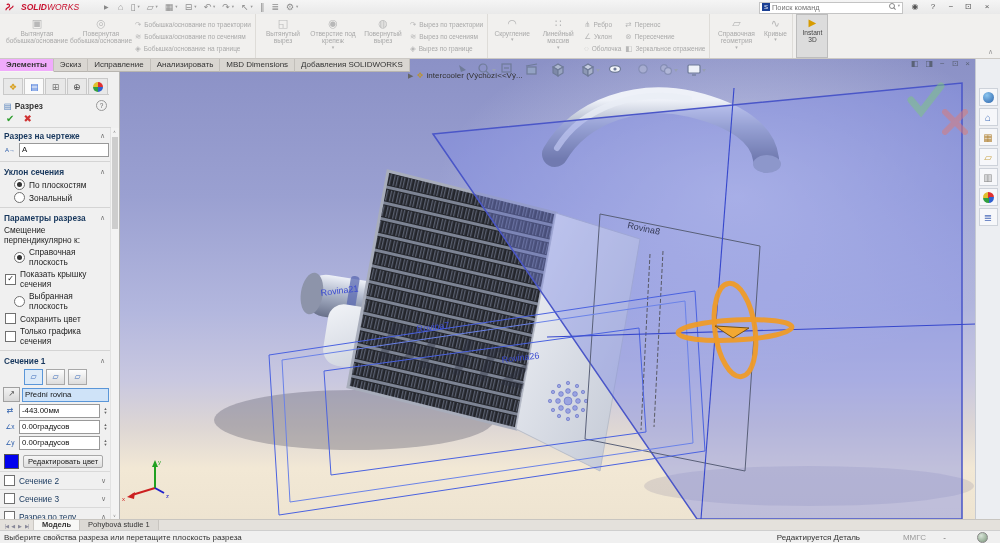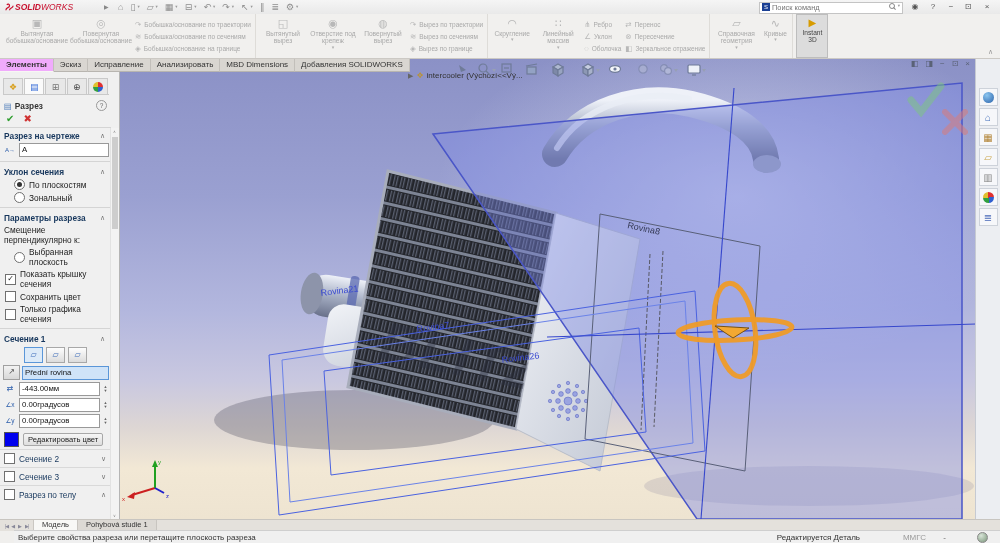--- a/index.html
+++ b/index.html
@@ -1,21 +1,21 @@
 <!DOCTYPE html>
 <html><head>
 <meta charset="utf-8">
 <style>
   html,body{margin:0;padding:0;background:#9a9a9a}
   #app{position:relative;width:1000px;height:543px;overflow:hidden;background:#f0efed;
        font-family:"Liberation Sans","DejaVu Sans",sans-serif;cursor:default}
   
   .titlebar{position:absolute;top:0;left:0;right:0;height:14px;background:linear-gradient(#f5f5f5,#e9e9e9);
             border-bottom:1px solid #dcdcdc;font-size:8px;color:#666;z-index:9}
-  .logo{position:absolute;left:5px;top:2px;color:#c8102e;font-size:8.5px;font-style:italic;display:flex;gap:1px;align-items:center}
+  .logo{position:absolute;left:5px;top:2px;color:#c8102e;font-size:8.5px;font-style:italic;display:flex;gap:7px;align-items:center}
   .logo b{font-weight:bold}
   .logo-flyout{position:absolute;left:104px;top:3px;color:#888;font-size:6px}
   .qat{position:absolute;left:118px;top:2px;display:flex;gap:7px;color:#8d8d8d;font-size:9px;line-height:10px}
   .qat .i-dd{font-size:4.5px;color:#9a9a9a;margin-left:-5px;align-self:center}
   .tb-title{position:absolute;left:0;right:0;top:3px;text-align:center;font-size:8.4px;color:#3c3c3c;pointer-events:none}
   .searchbox{position:absolute;right:97px;top:2px;width:142px;height:10px;background:#fff;border:1px solid #c4c4c4;display:flex;align-items:flex-start}
   .sw-badge{width:8px;height:8px;background:#1a3f94;color:#fff;font-size:6px;line-height:8px;text-align:center;margin:0 2px;flex:none}
   .searchbox input{border:none;outline:none;flex:1;font-size:7.4px;color:#8a8a8a;background:transparent;padding:0;height:9px;min-width:0}
   .mag{width:4px;height:4px;border:1px solid #888;border-radius:50%;position:relative;margin:0 3px;flex:none}
   .mag::after{content:"";position:absolute;width:3px;height:1px;background:#888;transform:rotate(45deg);right:-2px;bottom:-1px}
@@ -102,22 +102,22 @@
   .swatch{width:13px;height:13px;border:1px solid #555;flex:none}
   .btn{border:1px solid #a8a8a8;background:linear-gradient(#f6f6f6,#dedede);font-size:7.6px;padding:1px 4px;color:#222;border-radius:2px;white-space:nowrap}
   .secrow{display:flex;align-items:center;gap:4px;padding:3px 4px;border-top:1px solid #d9d9d9}
   .secrow .chev{margin-left:auto;color:#777;font-size:7px;padding-right:1px}
   .secrow .lbl{color:#16365c;font-weight:normal}
   
   .bottombar{position:absolute;left:0;top:519px;right:0;height:11px;background:#e4e1dc;border-top:1px solid #c8c5c0;
              display:flex;align-items:stretch;font-size:7.5px;z-index:8}
   .navbtns{display:flex;align-items:center;gap:3px;padding:0 5px;color:#889;font-size:5px;border-right:1px solid #cac7c2}
   .btab{padding:0 8px;line-height:10px;color:#333;border-right:1px solid #c8c5c0;background:#dcd9d4;white-space:nowrap}
-  .btab.active{background:#f8f8f6;font-weight:normal}
-  .statusbar{position:absolute;left:14px;top:530px;right:0;height:13px;background:#f0f0f0;border-top:1px solid #cfcfcf;
+  .btab.active{background:#f8f8f6;font-weight:bold}
+  .statusbar{position:absolute;left:0;top:530px;right:0;height:13px;background:#f0f0f0;border-top:1px solid #cfcfcf;
              font-size:8px;color:#333;z-index:8}
   .sb-msg{position:absolute;left:4px;top:2px}
   .sb-mode{position:absolute;right:140px;top:2px}
   .sb-units{position:absolute;right:74px;top:2px;color:#999}
   .sb-dash{position:absolute;right:54px;top:2px;color:#666}
   .sb-globe{position:absolute;right:12px;top:1px;width:9px;height:9px;border-radius:50%;
             background:radial-gradient(circle at 35% 30%,#d8e4d8,#7a967a);border:1px solid #888}
   
   .i-home::before{content:"⌂"}.i-new::before{content:"▯"}.i-open::before{content:"▱"}.i-save::before{content:"▦"}
   .i-print::before{content:"⊟"}.i-undo::before{content:"↶"}.i-redo::before{content:"↷"}.i-select::before{content:"↖"}
@@ -539,26 +539,30 @@
           <span>Зональный</span>
         </div>
       <div class="divider"></div>
 
       <div class="sect-h">
           <span>Параметры разреза</span>
           <span class="chev i-chevu"></span>
         </div>
       <div class="sub">Смещение перпендикулярно к:</div>
       <div class="opt">
-          <span class="radio"></span>
-          <span>Выбранная плоскость</span>
+          <span class="radio sel"></span>
+          <span>Справочная плоскость</span>
         </div>
       <div class="opt cb">
           <span class="cbx on"></span>
           <span>Показать крышку сечения</span>
+        </div>
+      <div class="opt">
+          <span class="radio"></span>
+          <span>Выбранная плоскость</span>
         </div>
       <div class="opt cb">
           <span class="cbx"></span>
           <span>Сохранить цвет</span>
         </div>
       <div class="opt cb">
           <span class="cbx"></span>
           <span>Только графика сечения</span>
         </div>
       <div class="divider"></div>

